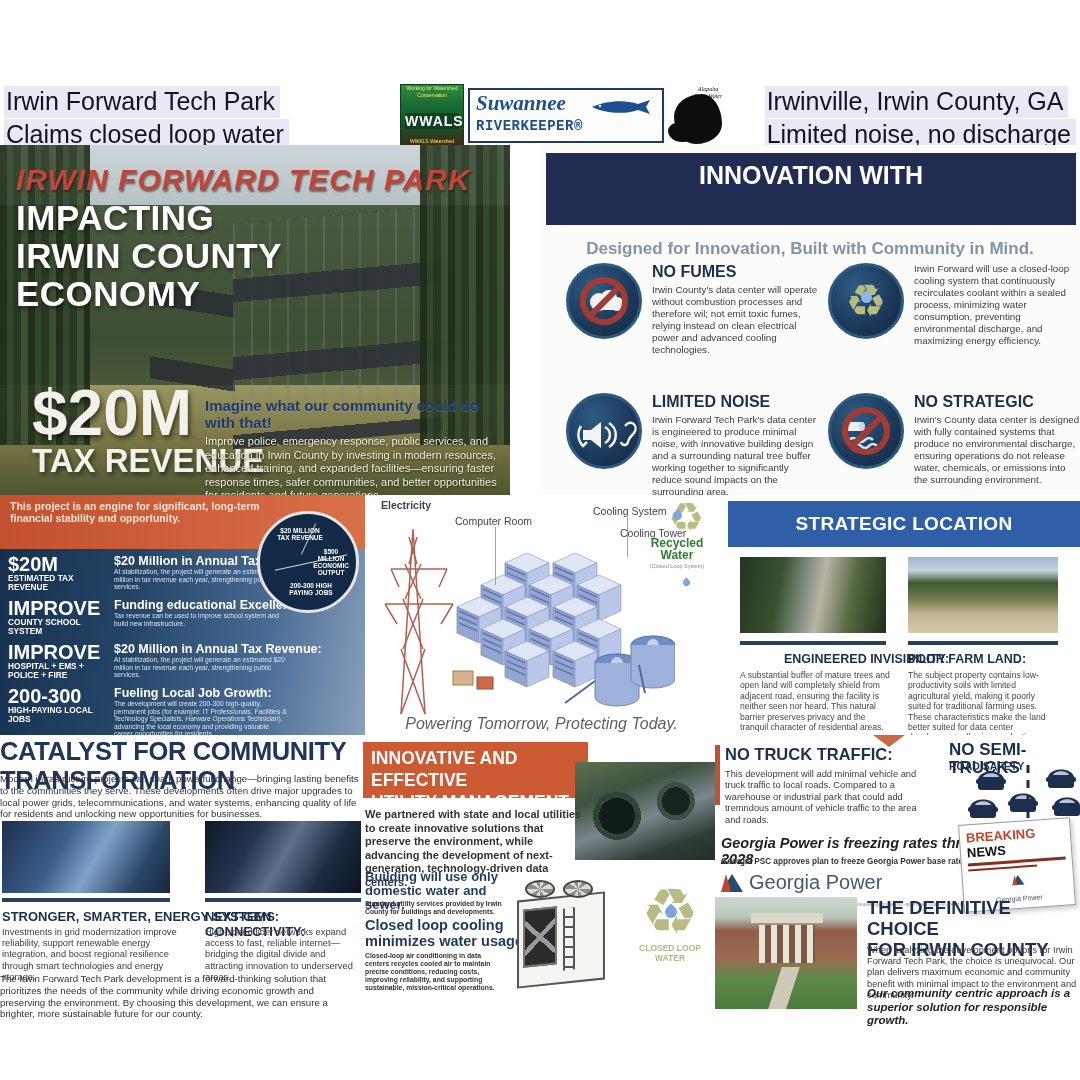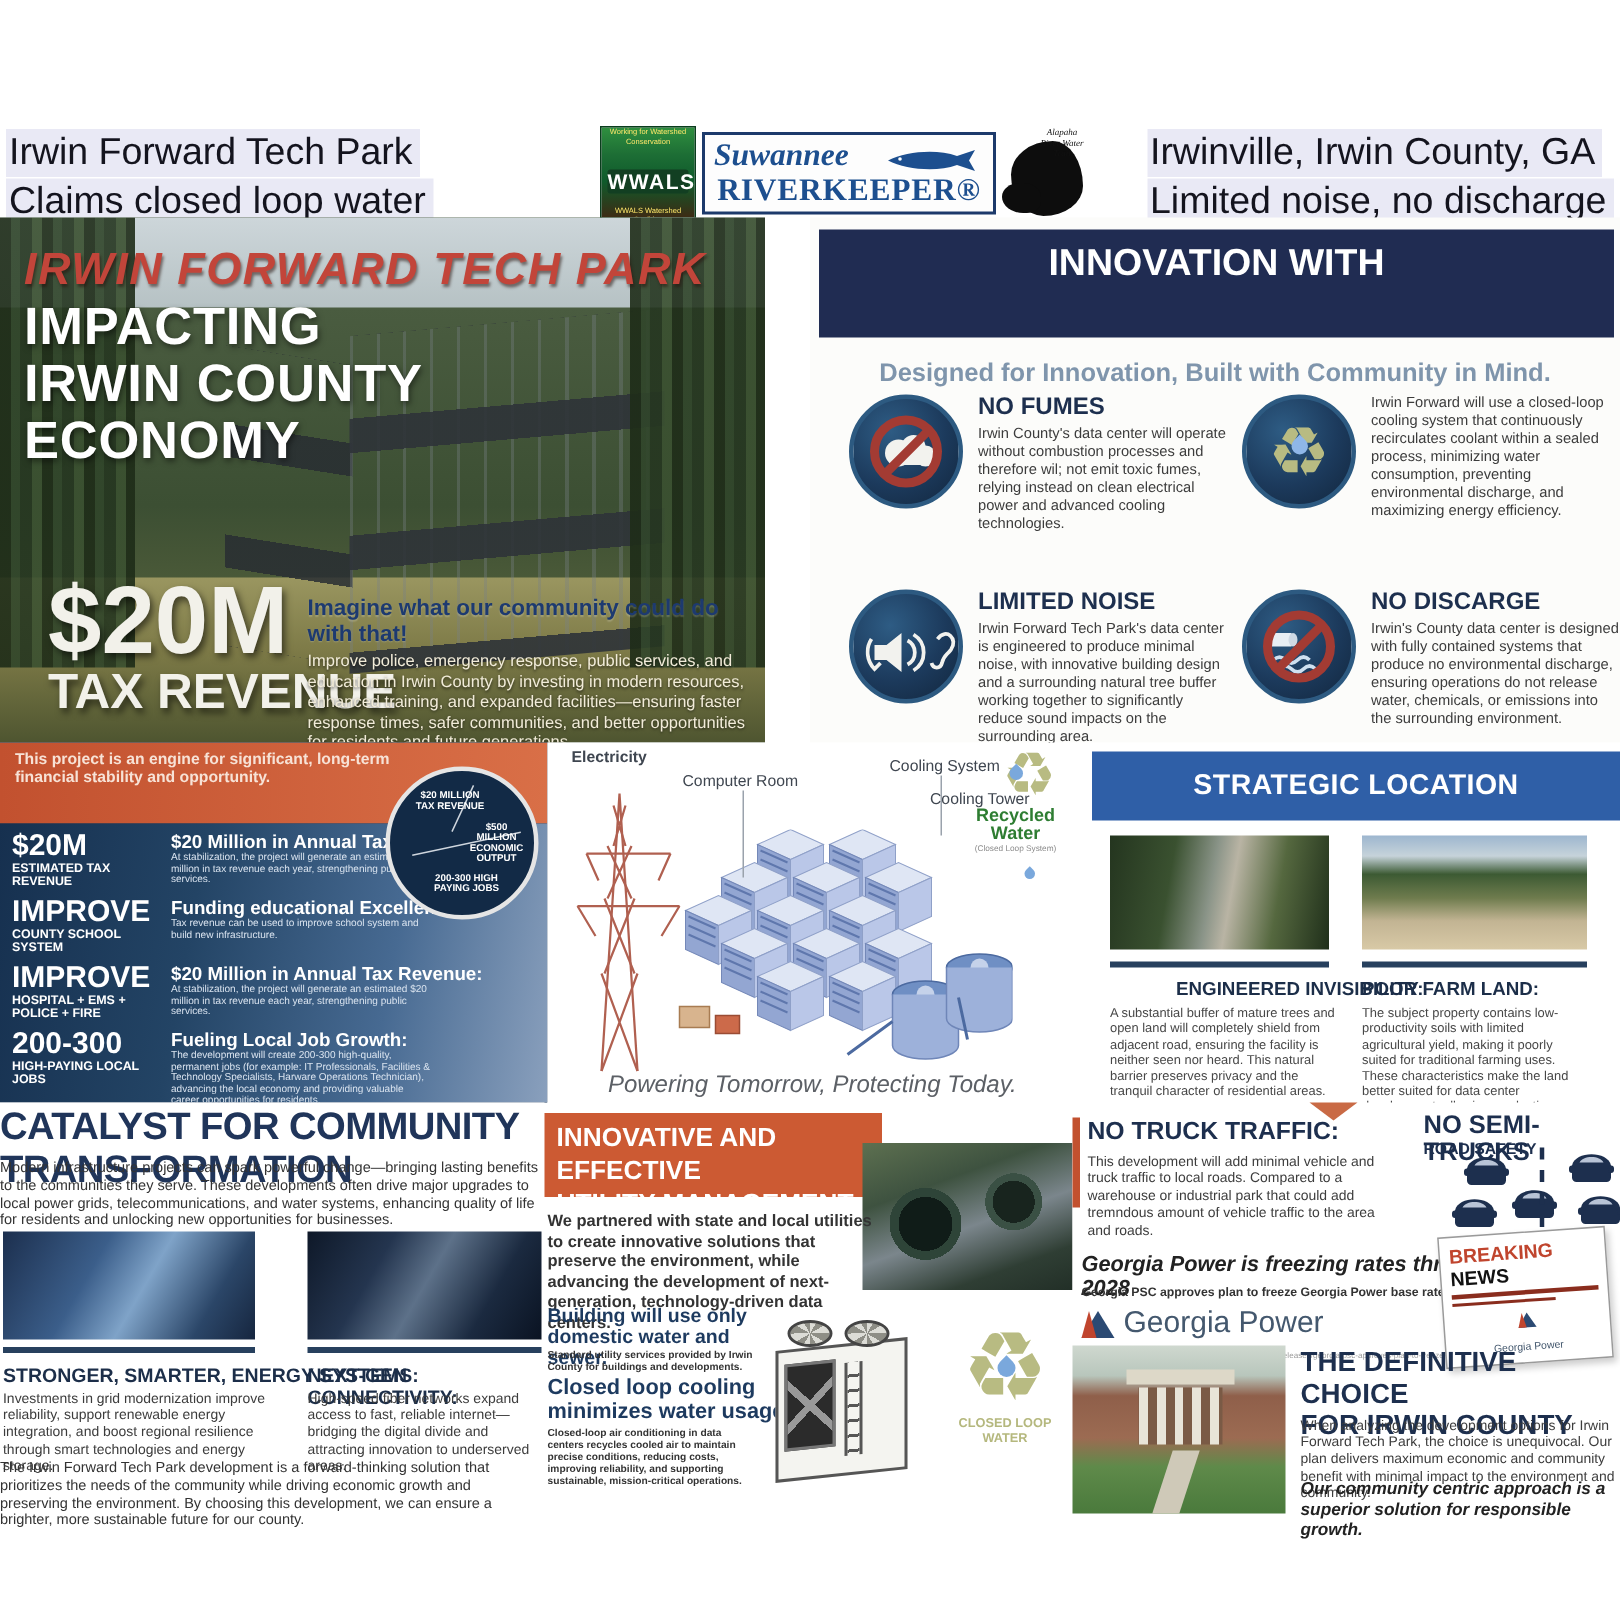--- a/index.html
+++ b/index.html
@@ -17,22 +17,22 @@
     background:linear-gradient(180deg,#2f8f3f 0%,#1d6e35 30%,#0f5a2b 60%,#3d2b14 100%);
     border:1px solid #0a3d1d; color:#fff; text-align:center; overflow:hidden; }
   .logo-wwals .tiny { font-size:5px; color:#ffe76b; line-height:7px; }
   .logo-wwals .big { font-size:14px; font-weight:bold; background:#123f22; margin:14px 4px 2px 4px; border-radius:2px; letter-spacing:1px; }
   .logo-wwals .tiny2 { font-size:5px; color:#ffe76b; line-height:6px; margin-top:9px; }
 
   .logo-srk { position:absolute; left:468px; top:88px; width:196px; height:55px; background:#fdfdfd;
     border:2px solid #1d3a6b; padding:2px 6px; }
   .logo-srk .suw { font-family:"Liberation Serif", serif; font-style:italic; font-weight:bold;
     color:#1d4f8f; font-size:21px; line-height:22px; }
-  .logo-srk .rvk { font-family:Liberation Serif, serif; font-weight:bold; color:#1d4f8f;
-    font-size:21px; letter-spacing:0.5px; line-height:24px;text-align:center; }
+  .logo-srk .rvk { font-family:Liberation Mono, monospace; font-weight:bold; color:#1d4f8f;
+    font-size:14px; letter-spacing:0.5px; line-height:24px; }
   .logo-srk svg { position:absolute; right:6px; top:8px; }
 
   .logo-alapaha { position:absolute; left:668px; top:84px; width:58px; height:62px; background:#fff; overflow:hidden; }
   .logo-alapaha .blob { position:absolute; left:6px; top:10px; width:48px; height:50px; background:#0d0d0d;
     border-radius:58% 42% 55% 45% / 45% 60% 40% 55%; }
   .logo-alapaha .blob2 { position:absolute; left:0px; top:38px; width:26px; height:20px; background:#0d0d0d;
     border-radius:50% 50% 40% 60%; }
   .logo-alapaha .scr { position:absolute; right:1px; top:2px; width:34px; font-family:"Liberation Serif",serif;
     font-style:italic; font-size:6px; line-height:7px; color:#111; text-align:center; }
 
@@ -350,21 +350,21 @@
       <div class="circ">
         <svg width="56" height="40" viewBox="0 0 56 40" style="left:10px;top:18px;">
           <rect x="4" y="8" width="16" height="9" fill="#e8eef4"></rect>
           <ellipse cx="21" cy="12.5" rx="3" ry="4.5" fill="#cfd9e4"></ellipse>
           <path d="M8,26 q4,-4 8,0 t8,0 t8,0" stroke="#cfe0f0" stroke-width="2.5" fill="none"></path>
           <path d="M12,32 q4,-4 8,0 t8,0 t8,0" stroke="#cfe0f0" stroke-width="2.5" fill="none"></path>
         </svg>
         <div class="ring"></div>
       </div>
       <div class="txt">
-        <div class="h">NO DISCARGE</div>
+        <div class="h">NO STRATEGIC</div>
         <div class="p">Irwin's County data center is designed with fully contained systems that produce no environmental discharge, ensuring operations do not release water, chemicals, or emissions into the surrounding environment.</div>
       </div>
     </div>
   </div>
 
   <div class="econ">
     <div class="ehead">
       <div class="s">This project is an engine for significant, long-term financial stability and opportunity.</div>
     </div>
     <div class="ebadge">

